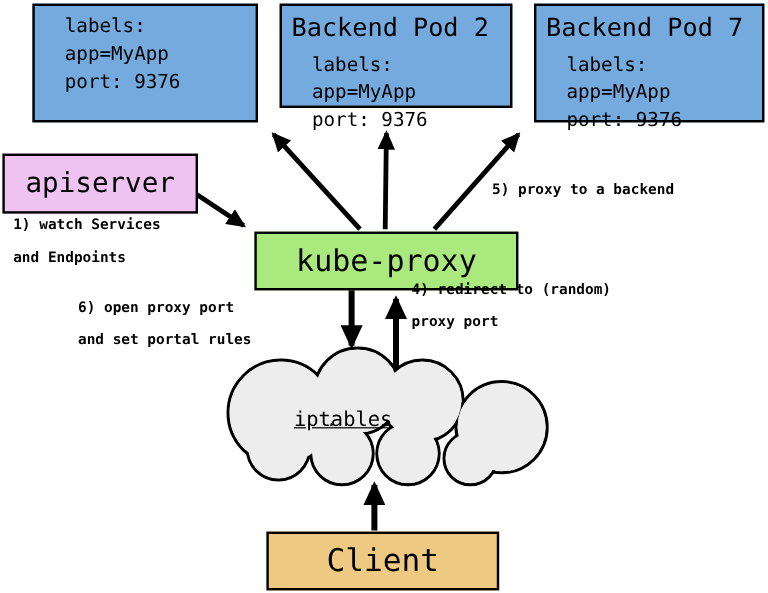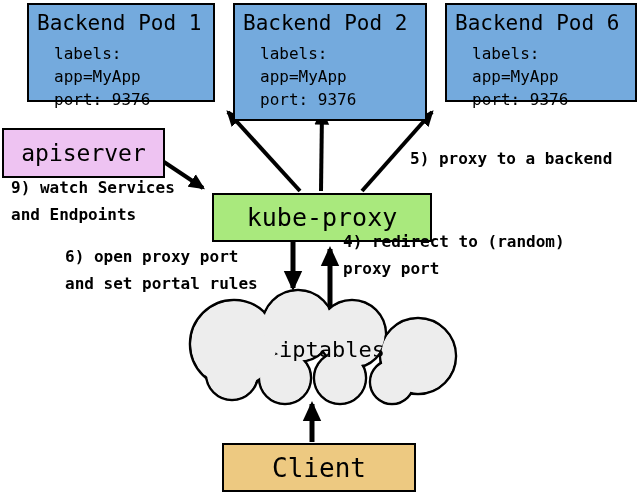--- a/index.html
+++ b/index.html
@@ -13,26 +13,27 @@
     position:absolute;z-index:2;border:2.5px solid #000;box-sizing:border-box;
   }
   .pod{background:var(--pod-fill,#74aadd);padding:5px 8px;}
   .pod-title{font-size:21px;line-height:26px;margin-bottom:6px;}
   .pod-line{font-size:16px;line-height:23px;margin-left:17px;}
   .center-box{display:flex;align-items:center;justify-content:center;}
   .apiserver{background:var(--apiserver-fill,#eec3f2);font-size:23px;margin-top:16px;}
   .kube{background:var(--kube-proxy-fill,#a9e97d);font-size:25px;}
   .client{background:var(--client-fill,#edc981);font-size:26px;}
   .ann{
-    position:absolute;z-index:2;font-weight:bold;font-size:16px;
+    position:absolute;z-index:2;font-weight:bold;font-size:12px;
     line-height:27px;white-space:pre-line;
   }
   .cloud-label{
-    position:absolute;z-index:2;font-size:22px;line-height:20px;
-    text-align:right;
+    position:absolute;z-index:2;font-size:17px;line-height:20px;
+    text-align:left;
+    text-decoration:underline;
   }
   .arrow{stroke:var(--line,#000);fill:none;}
   .cloud-stroke{stroke:var(--line,#000);stroke-width:2.5;fill:var(--cloud-fill,#ededed);}
   .cloud-mask{fill:var(--cloud-fill,#ededed);stroke:none;}
   .ah{fill:var(--line,#000);}
 </style>
 </head>
 <body>
 
 <div id="canvas">
@@ -72,50 +73,49 @@
       <line class="arrow" stroke-width="4" marker-end="url(#ah)" x1="300" y1="191" x2="228" y2="112"></line>
       <line class="arrow" stroke-width="4" marker-end="url(#ah)" x1="321" y1="191" x2="322" y2="111"></line>
       <line class="arrow" stroke-width="4" marker-end="url(#ah)" x1="362" y1="191" x2="432" y2="112"></line>
       <line class="arrow" stroke-width="5" marker-end="url(#ah)" x1="293" y1="241" x2="293" y2="288"></line>
       <line class="arrow" stroke-width="5" marker-end="url(#ah)" x1="330" y1="307" x2="330" y2="249"></line>
       <line class="arrow" stroke-width="5" marker-end="url(#ah)" x1="312" y1="442" x2="312" y2="404"></line>
     </g>
   </svg>
 
   <div class="box pod" style="left:27px;top:3px;width:188px;height:99px">
-    <div class="pod-title">Backend Pod 1</div>
     <div class="pod-line">labels: app=MyApp</div>
     <div class="pod-line">port: 9376</div>
   </div>
-  <div class="box pod" style="left:233px;top:3px;width:194px;height:118px">
+  <div class="box pod" style="left:233px;top:3px;width:194px;height:87px">
     <div class="pod-title">Backend Pod 2</div>
     <div class="pod-line">labels: app=MyApp</div>
     <div class="pod-line">port: 9376</div>
   </div>
   <div class="box pod" style="left:445px;top:3px;width:192px;height:99px">
-    <div class="pod-title">Backend Pod 6</div>
+    <div class="pod-title">Backend Pod 7</div>
     <div class="pod-line">labels: app=MyApp</div>
     <div class="pod-line">port: 9376</div>
   </div>
 
   <div class="box center-box apiserver" style="left:2px;top:112px;width:163px;height:50px">
     <span>apiserver</span>
   </div>
 
   <div class="box center-box client" style="left:222px;top:443px;width:194px;height:49px">
     <span>Client</span>
   </div>
 
   <div class="box center-box kube" style="left:212px;top:193px;width:220px;height:49px">
     <span>kube-proxy</span>
   </div>
 
   <div class="cloud-label" style="left:245px;top:340px;width:140px">iptables</div>
 
-  <div class="ann" style="left:11px;top:174px">9) watch Services
+  <div class="ann" style="left:11px;top:174px">1) watch Services
 and Endpoints</div>
   <div class="ann" style="left:65px;top:243px">6) open proxy port
 and set portal rules</div>
   <div class="ann" style="left:343px;top:228px">4) redirect to (random)
 proxy port</div>
   <div class="ann" style="left:410px;top:145px">5) proxy to a backend</div>
 
 </div>
 
 </body></html>

